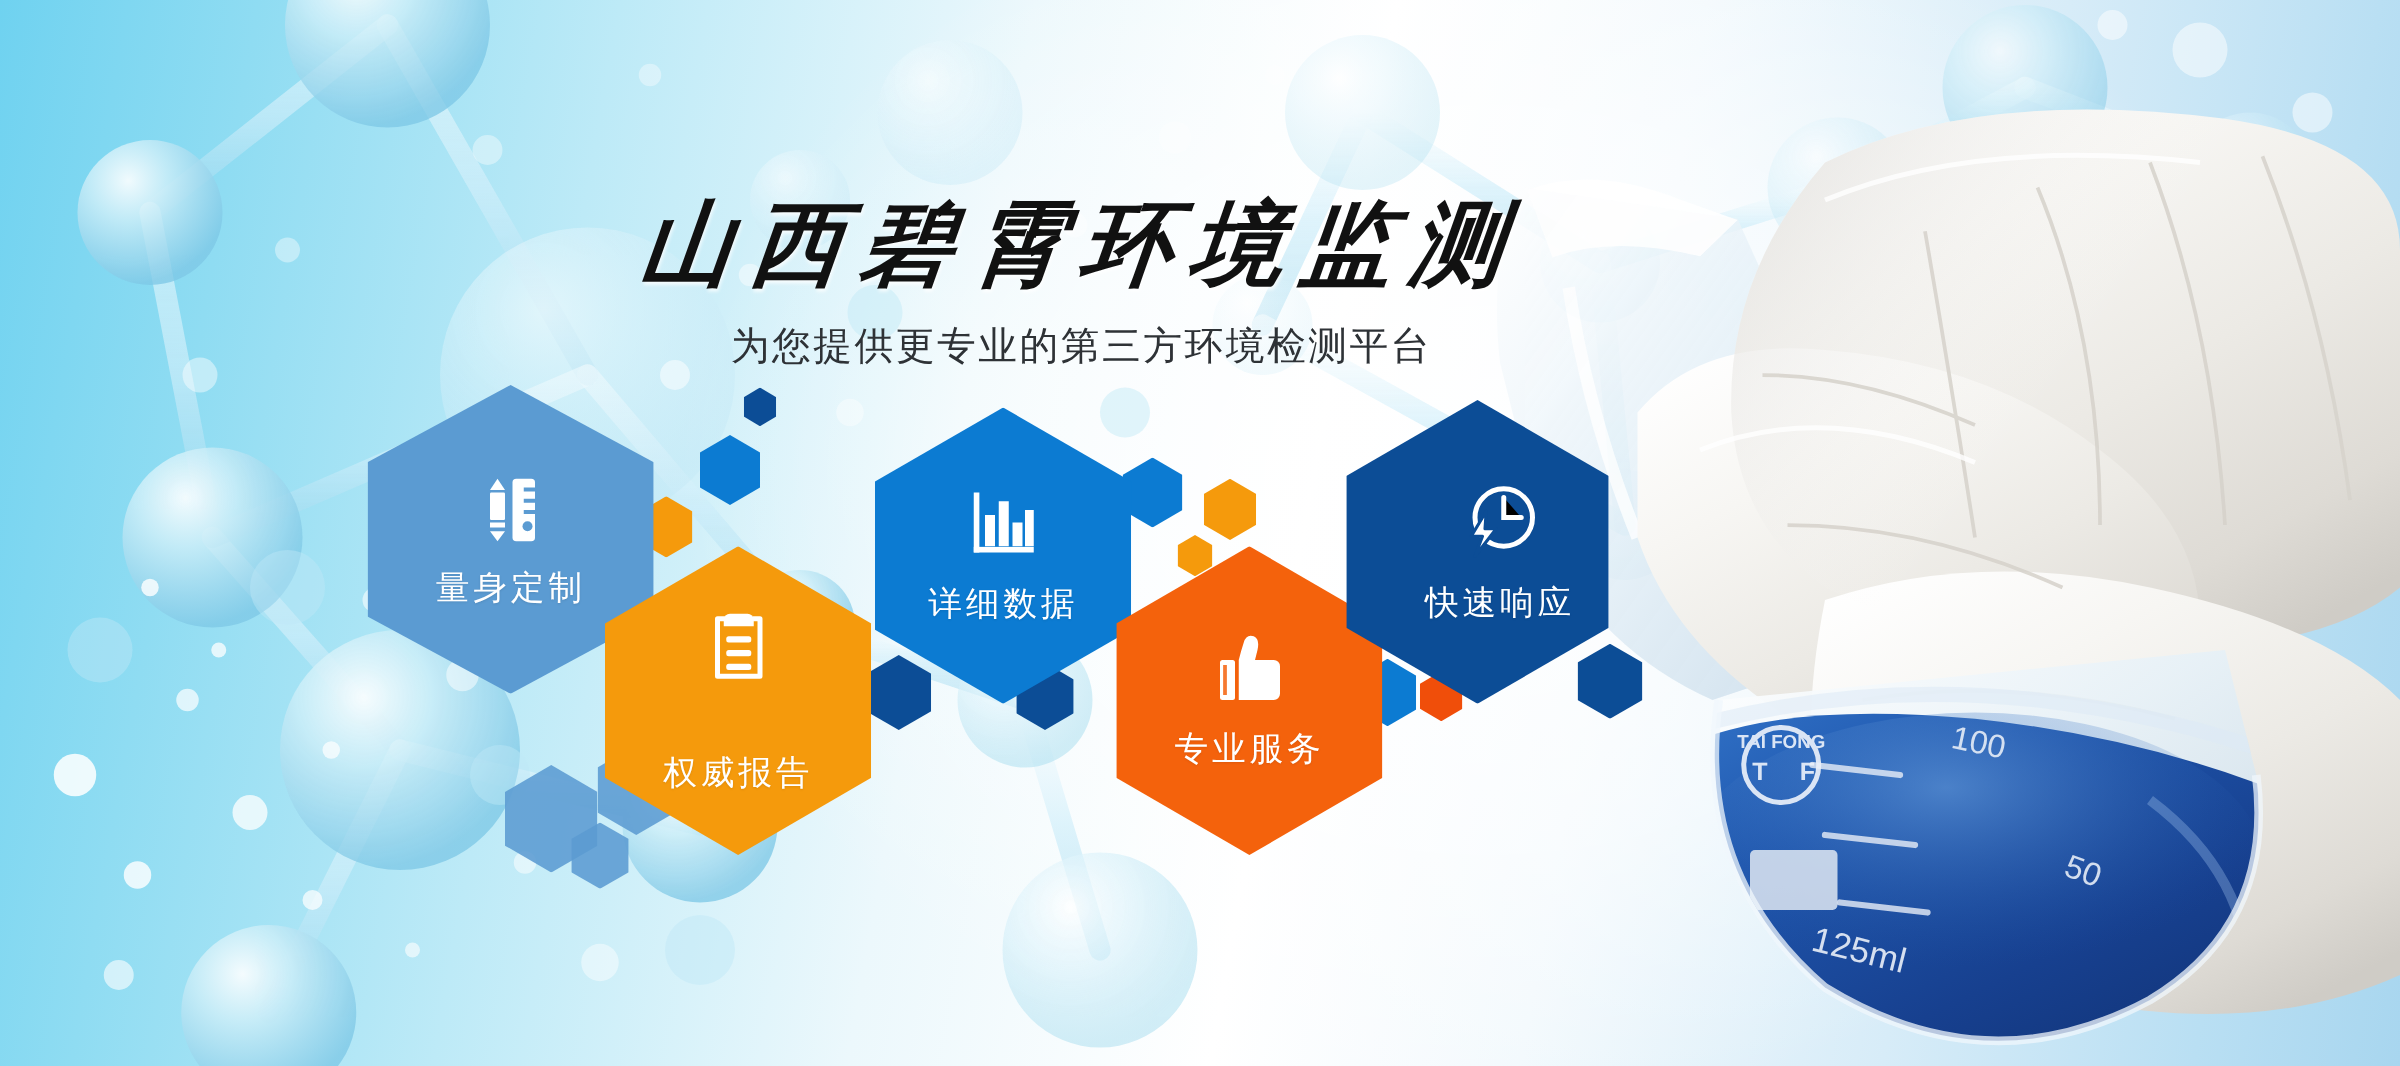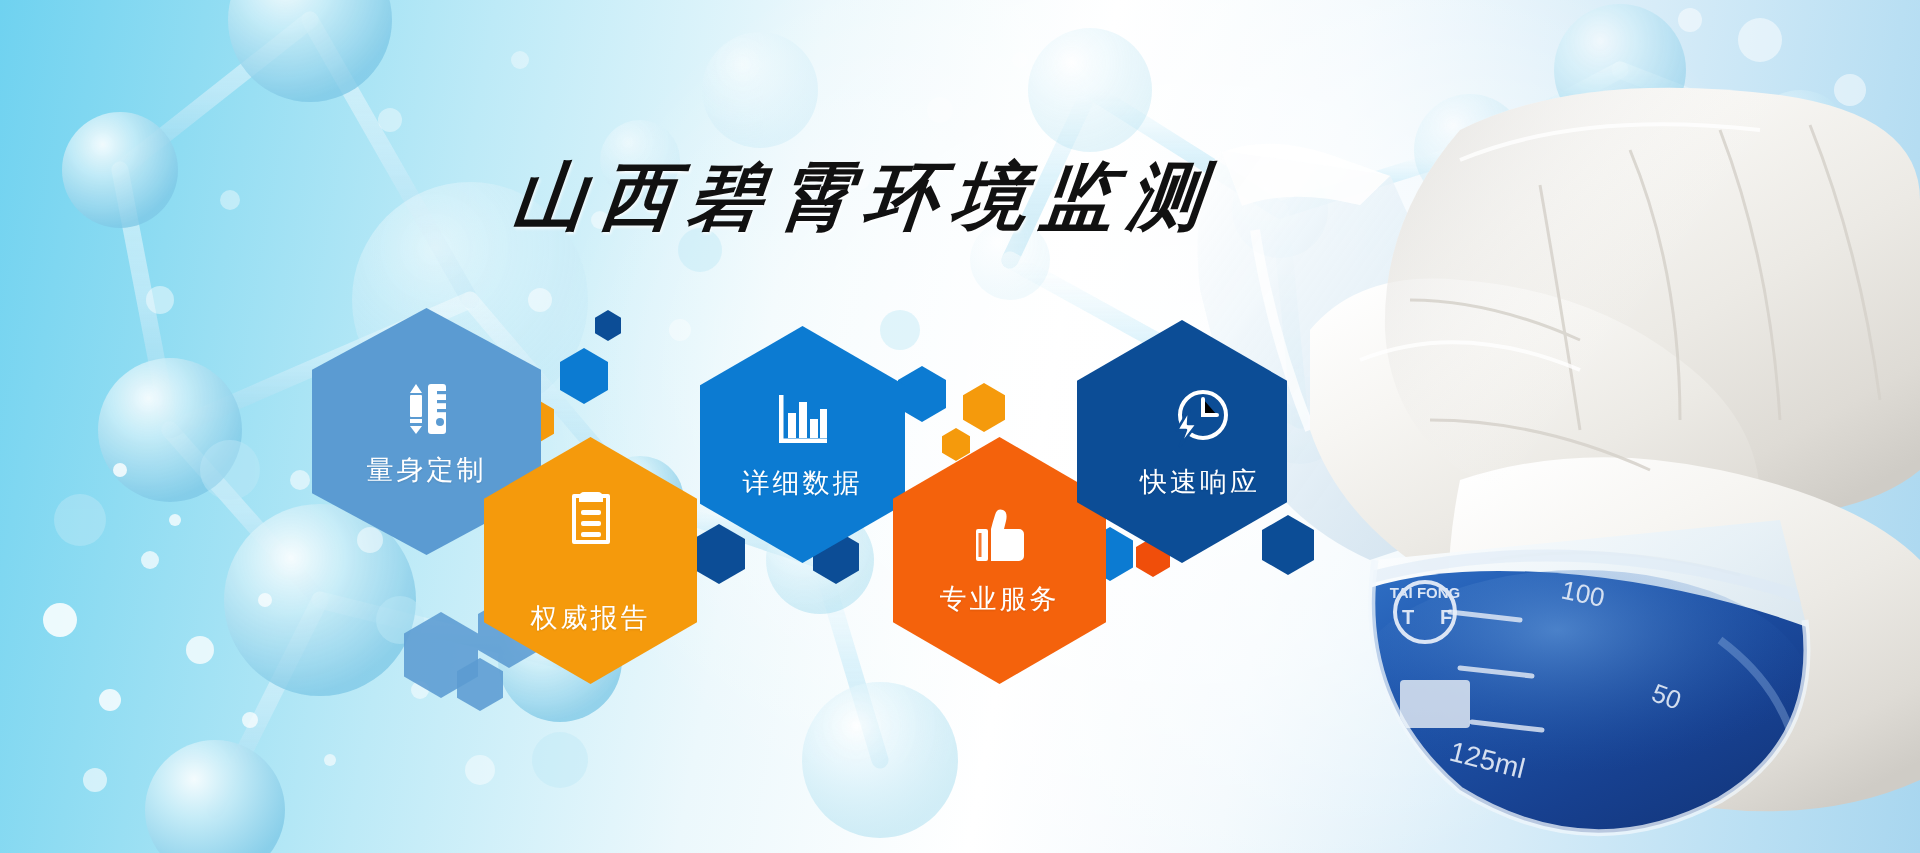--- a/index.html
+++ b/index.html
@@ -89,21 +89,21 @@
     margin-top:10px;
     font-size:27px;
     letter-spacing:3px;
     color:#ffffff;
     font-weight:400;
     white-space:nowrap;
     text-shadow:0 1px 2px rgba(0,0,0,0.10);
   }
 
   
-  #hex-custom   { left:312px; top:308px; width:229px; height:247px; background:#5b9bd2; }
+  #hex-custom   { left:294px; top:308px; width:229px; height:247px; background:#5b9bd2; }
   #hex-report   { left:484px; top:437px; width:213px; height:247px; background:#f59a0c;gap:38px; }
   #hex-data     { left:700px; top:326px; width:205px; height:237px; background:#0c7bd2; }
   #hex-service  { left:893px; top:437px; width:213px; height:247px; background:#f4620c; }
   #hex-response { left:1077px; top:320px; width:210px; height:243px; background:#0c4d96;padding-left:36px; }
 
   
   .deco {
     position:absolute;
     clip-path:polygon(50% 0%, 100% 25%, 100% 75%, 50% 100%, 0% 75%, 0% 25%);
   }
@@ -358,20 +358,21 @@
           <path d="M560 640 Q640 700 640 790" stroke="#9dc0ea" stroke-width="8" fill="none" opacity=".35"></path>
         </g>
         <path d="M215 560 Q195 700 300 790 Q430 870 560 800 Q660 740 645 620" stroke="#f0f7fc" stroke-width="7" fill="none" opacity=".75"></path>
       </g>
     </svg>
   </div>
 
   <div class="headline-block">
     <div class="headline-inner">
       <div class="main-title">山西碧霄环境监测</div>
+      <div class="sub-title">为您提供更专业的第三方环境检测平台</div>
     </div>
   </div>
 
   <div class="hexes">
 
     <div class="deco" id="deco-navy-1"></div>
     <div class="deco" id="deco-orange-1"></div>
     <div class="deco" id="deco-blue-1"></div>
     <div class="deco" id="deco-navy-2"></div>
     <div class="deco" id="deco-blue-2"></div>

